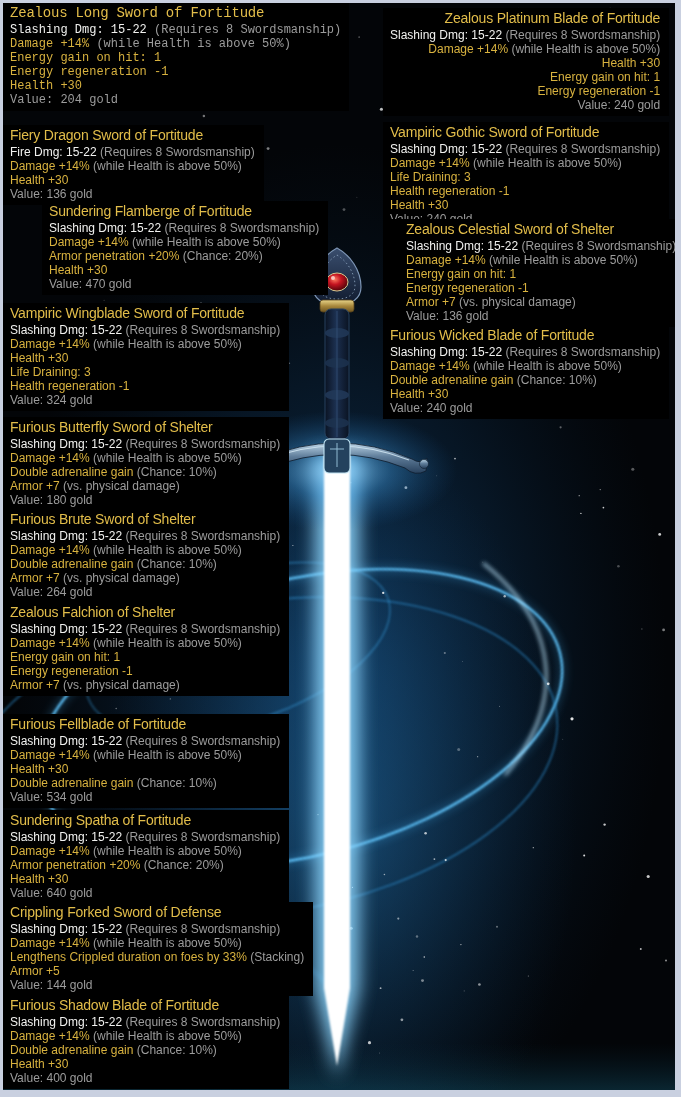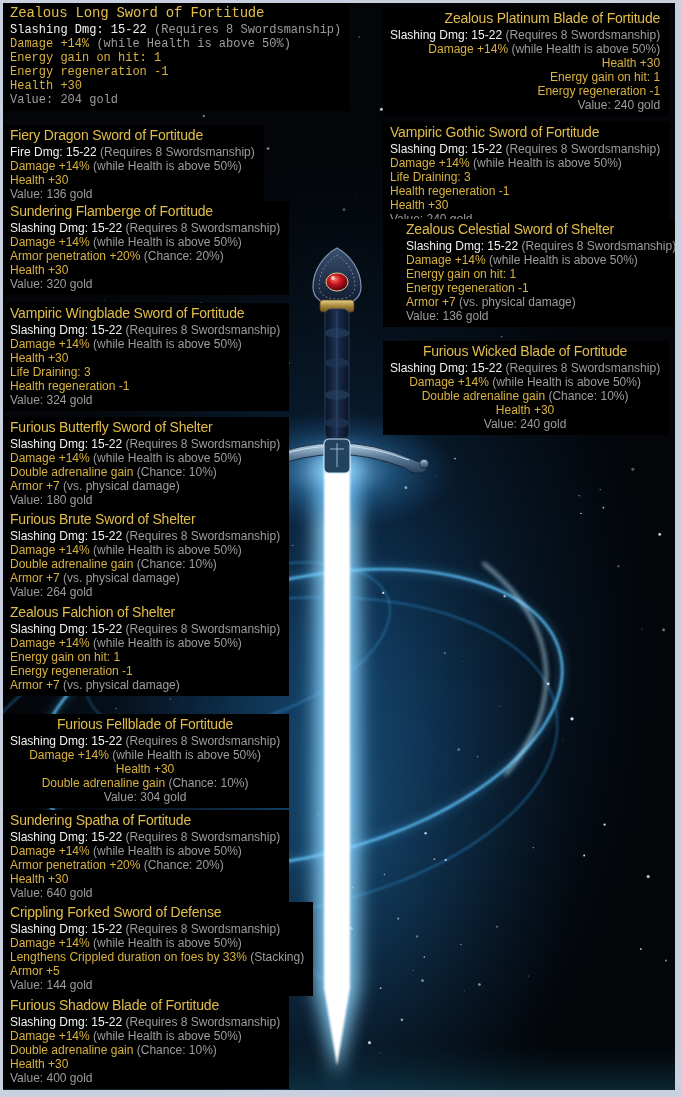--- a/index.html
+++ b/index.html
@@ -319,27 +319,27 @@
           <div class="tip-line"><span class="seg-gold">Health +30</span></div>
           <div class="tip-line"><span class="seg-gray">Value: 204 gold</span></div>
         </div>
         <div class="tip" style="top: 122px;">
           <div class="tip-title">Fiery Dragon Sword of Fortitude</div>
           <div class="tip-line"><span class="seg-white">Fire Dmg: 15-22</span><span class="seg-gray"> (Requires 8 Swordsmanship)</span></div>
           <div class="tip-line"><span class="seg-gold">Damage +14%</span><span class="seg-gray"> (while Health is above 50%)</span></div>
           <div class="tip-line"><span class="seg-gold">Health +30</span></div>
           <div class="tip-line"><span class="seg-gray">Value: 136 gold</span></div>
         </div>
-        <div class="tip" style="top: 198px;">
+        <div class="tip" style="top: 198px; margin-left: 39px;">
           <div class="tip-title">Sundering Flamberge of Fortitude</div>
           <div class="tip-line"><span class="seg-white">Slashing Dmg: 15-22</span><span class="seg-gray"> (Requires 8 Swordsmanship)</span></div>
           <div class="tip-line"><span class="seg-gold">Damage +14%</span><span class="seg-gray"> (while Health is above 50%)</span></div>
           <div class="tip-line"><span class="seg-gold">Armor penetration +20%</span><span class="seg-gray"> (Chance: 20%)</span></div>
           <div class="tip-line"><span class="seg-gold">Health +30</span></div>
-          <div class="tip-line"><span class="seg-gray">Value: 320 gold</span></div>
+          <div class="tip-line"><span class="seg-gray">Value: 470 gold</span></div>
         </div>
         <div class="tip" style="top: 300px;">
           <div class="tip-title">Vampiric Wingblade Sword of Fortitude</div>
           <div class="tip-line"><span class="seg-white">Slashing Dmg: 15-22</span><span class="seg-gray"> (Requires 8 Swordsmanship)</span></div>
           <div class="tip-line"><span class="seg-gold">Damage +14%</span><span class="seg-gray"> (while Health is above 50%)</span></div>
           <div class="tip-line"><span class="seg-gold">Health +30</span></div>
           <div class="tip-line"><span class="seg-gold">Life Draining: 3</span></div>
           <div class="tip-line"><span class="seg-gold">Health regeneration -1</span></div>
           <div class="tip-line"><span class="seg-gray">Value: 324 gold</span></div>
         </div>
@@ -360,27 +360,27 @@
           <div class="tip-line"><span class="seg-gray">Value: 264 gold</span></div>
         </div>
         <div class="tip" style="top: 599px;">
           <div class="tip-title">Zealous Falchion of Shelter</div>
           <div class="tip-line"><span class="seg-white">Slashing Dmg: 15-22</span><span class="seg-gray"> (Requires 8 Swordsmanship)</span></div>
           <div class="tip-line"><span class="seg-gold">Damage +14%</span><span class="seg-gray"> (while Health is above 50%)</span></div>
           <div class="tip-line"><span class="seg-gold">Energy gain on hit: 1</span></div>
           <div class="tip-line"><span class="seg-gold">Energy regeneration -1</span></div>
           <div class="tip-line"><span class="seg-gold">Armor +7</span><span class="seg-gray"> (vs. physical damage)</span></div>
         </div>
-        <div class="tip" style="top: 711px; text-align: center;">
+        <div class="tip" style="top: 711px;">
           <div class="tip-title">Furious Fellblade of Fortitude</div>
           <div class="tip-line"><span class="seg-white">Slashing Dmg: 15-22</span><span class="seg-gray"> (Requires 8 Swordsmanship)</span></div>
           <div class="tip-line"><span class="seg-gold">Damage +14%</span><span class="seg-gray"> (while Health is above 50%)</span></div>
           <div class="tip-line"><span class="seg-gold">Health +30</span></div>
           <div class="tip-line"><span class="seg-gold">Double adrenaline gain</span><span class="seg-gray"> (Chance: 10%)</span></div>
-          <div class="tip-line"><span class="seg-gray">Value: 304 gold</span></div>
+          <div class="tip-line"><span class="seg-gray">Value: 534 gold</span></div>
         </div>
         <div class="tip" style="top: 807px;">
           <div class="tip-title">Sundering Spatha of Fortitude</div>
           <div class="tip-line"><span class="seg-white">Slashing Dmg: 15-22</span><span class="seg-gray"> (Requires 8 Swordsmanship)</span></div>
           <div class="tip-line"><span class="seg-gold">Damage +14%</span><span class="seg-gray"> (while Health is above 50%)</span></div>
           <div class="tip-line"><span class="seg-gold">Armor penetration +20%</span><span class="seg-gray"> (Chance: 20%)</span></div>
           <div class="tip-line"><span class="seg-gold">Health +30</span></div>
           <div class="tip-line"><span class="seg-gray">Value: 640 gold</span></div>
         </div>
         <div class="tip" style="top: 899px;">
@@ -421,21 +421,21 @@
         </div>
         <div class="tip" style="top: 216px; padding-left: 23px;">
           <div class="tip-title">Zealous Celestial Sword of Shelter</div>
           <div class="tip-line"><span class="seg-white">Slashing Dmg: 15-22</span><span class="seg-gray"> (Requires 8 Swordsmanship)</span></div>
           <div class="tip-line"><span class="seg-gold">Damage +14%</span><span class="seg-gray"> (while Health is above 50%)</span></div>
           <div class="tip-line"><span class="seg-gold">Energy gain on hit: 1</span></div>
           <div class="tip-line"><span class="seg-gold">Energy regeneration -1</span></div>
           <div class="tip-line"><span class="seg-gold">Armor +7</span><span class="seg-gray"> (vs. physical damage)</span></div>
           <div class="tip-line"><span class="seg-gray">Value: 136 gold</span></div>
         </div>
-        <div class="tip" style="top: 338px; text-align: center;">
+        <div class="tip" style="top: 322px;">
           <div class="tip-title">Furious Wicked Blade of Fortitude</div>
           <div class="tip-line"><span class="seg-white">Slashing Dmg: 15-22</span><span class="seg-gray"> (Requires 8 Swordsmanship)</span></div>
           <div class="tip-line"><span class="seg-gold">Damage +14%</span><span class="seg-gray"> (while Health is above 50%)</span></div>
           <div class="tip-line"><span class="seg-gold">Double adrenaline gain</span><span class="seg-gray"> (Chance: 10%)</span></div>
           <div class="tip-line"><span class="seg-gold">Health +30</span></div>
           <div class="tip-line"><span class="seg-gray">Value: 240 gold</span></div>
         </div>
       </div>
   </div>
 </div>

